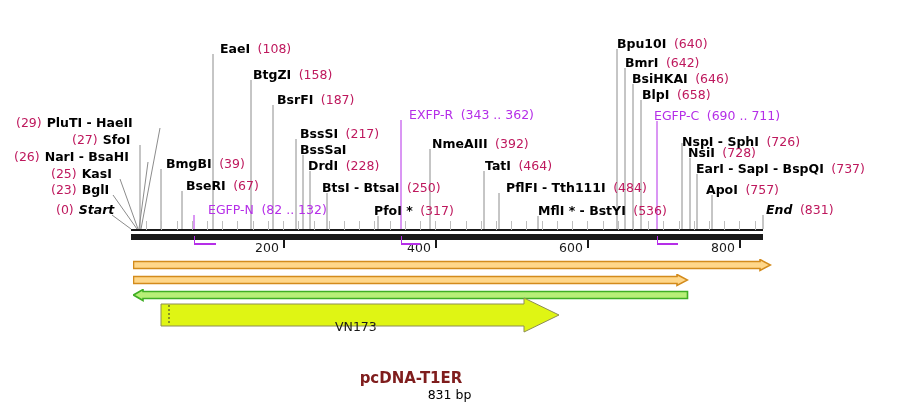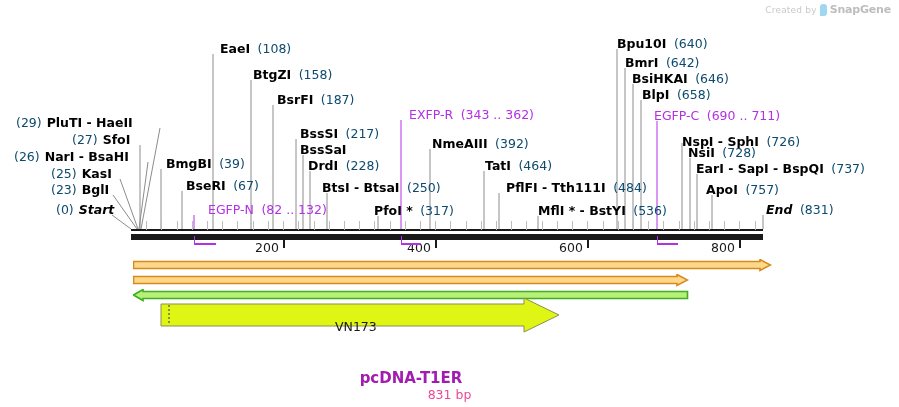--- a/index.html
+++ b/index.html
@@ -27,53 +27,46 @@
     background:#9fd7f2;border-radius:3px 3px 3px 0;
     display:block;
   }
 
   
   .lbl{
     position:absolute; white-space:nowrap; line-height:1;
     font-size:12.5px; color:#000;
   }
   .lbl .enz{font-weight:bold;}
-  .lbl .pos{font-weight:normal;color:#0c4a6e;}
+  .lbl .pos{font-weight:normal;color:#be185d;}
   .lbl.feat{color:#b52ee8;font-weight:normal;}
   .lbl.feat .pos{color:#b52ee8;}
   .lbl.term .enz{font-weight:bold;font-style:italic;}
 
   
   svg.leaders{position:absolute;left:0;top:0;width:899px;height:407px;pointer-events:none;}
 
   
   #backbone{position:absolute;left:131px;top:234px;width:632px;height:6px;background:#1a1a1a;}
   #backbone-thin{position:absolute;left:131px;top:229px;width:632px;height:2px;background:#1a1a1a;}
   .tickmajor{position:absolute;width:2px;height:8px;background:#1a1a1a;}
   .ticklabel{position:absolute;font-size:12.5px;color:#1a1a1a;}
 
   
   #vn173-label{position:absolute;font-size:12.5px;color:#1a1a1a;}
 
   
-  #plasmid-title{position:absolute;width:822px;text-align:center;font-size:15px;font-weight:bold;color:#a21caf;}
-  #plasmid-size{position:absolute;width:899px;text-align:center;font-size:12.5px;color:#ec4899;}
+  #plasmid-title{position:absolute;width:822px;text-align:center;font-size:15px;font-weight:bold;color:#7f1d1d;}
+  #plasmid-size{position:absolute;width:899px;text-align:center;font-size:12.5px;color:#000000;}
 </style>
 </head>
 <body>
 
 <div class="canvas">
 
-  <div id="watermark">
-    <span>Created by</span>
-    <span class="sg-logo">
-        <i></i>
-      </span>
-    <span class="sg-name">SnapGene</span>
-  </div>
 
   <svg class="leaders" viewBox="0 0 899 407">
     <g id="leader-group" stroke="#8c8c8c" stroke-width="1" fill="none">
         <path d="M160,128 L141,229" stroke="#8c8c8c" stroke-width="1"></path>
         <path d="M140,145 L140,229" stroke="#8c8c8c" stroke-width="1"></path>
         <path d="M148,162 L139,229" stroke="#8c8c8c" stroke-width="1"></path>
         <path d="M120,179 L138,229" stroke="#8c8c8c" stroke-width="1"></path>
         <path d="M113,195 L137,229" stroke="#8c8c8c" stroke-width="1"></path>
         <path d="M112,215 L131,229" stroke="#8c8c8c" stroke-width="1"></path>
         <path d="M161,169 L161,229" stroke="#8c8c8c" stroke-width="1"></path>

